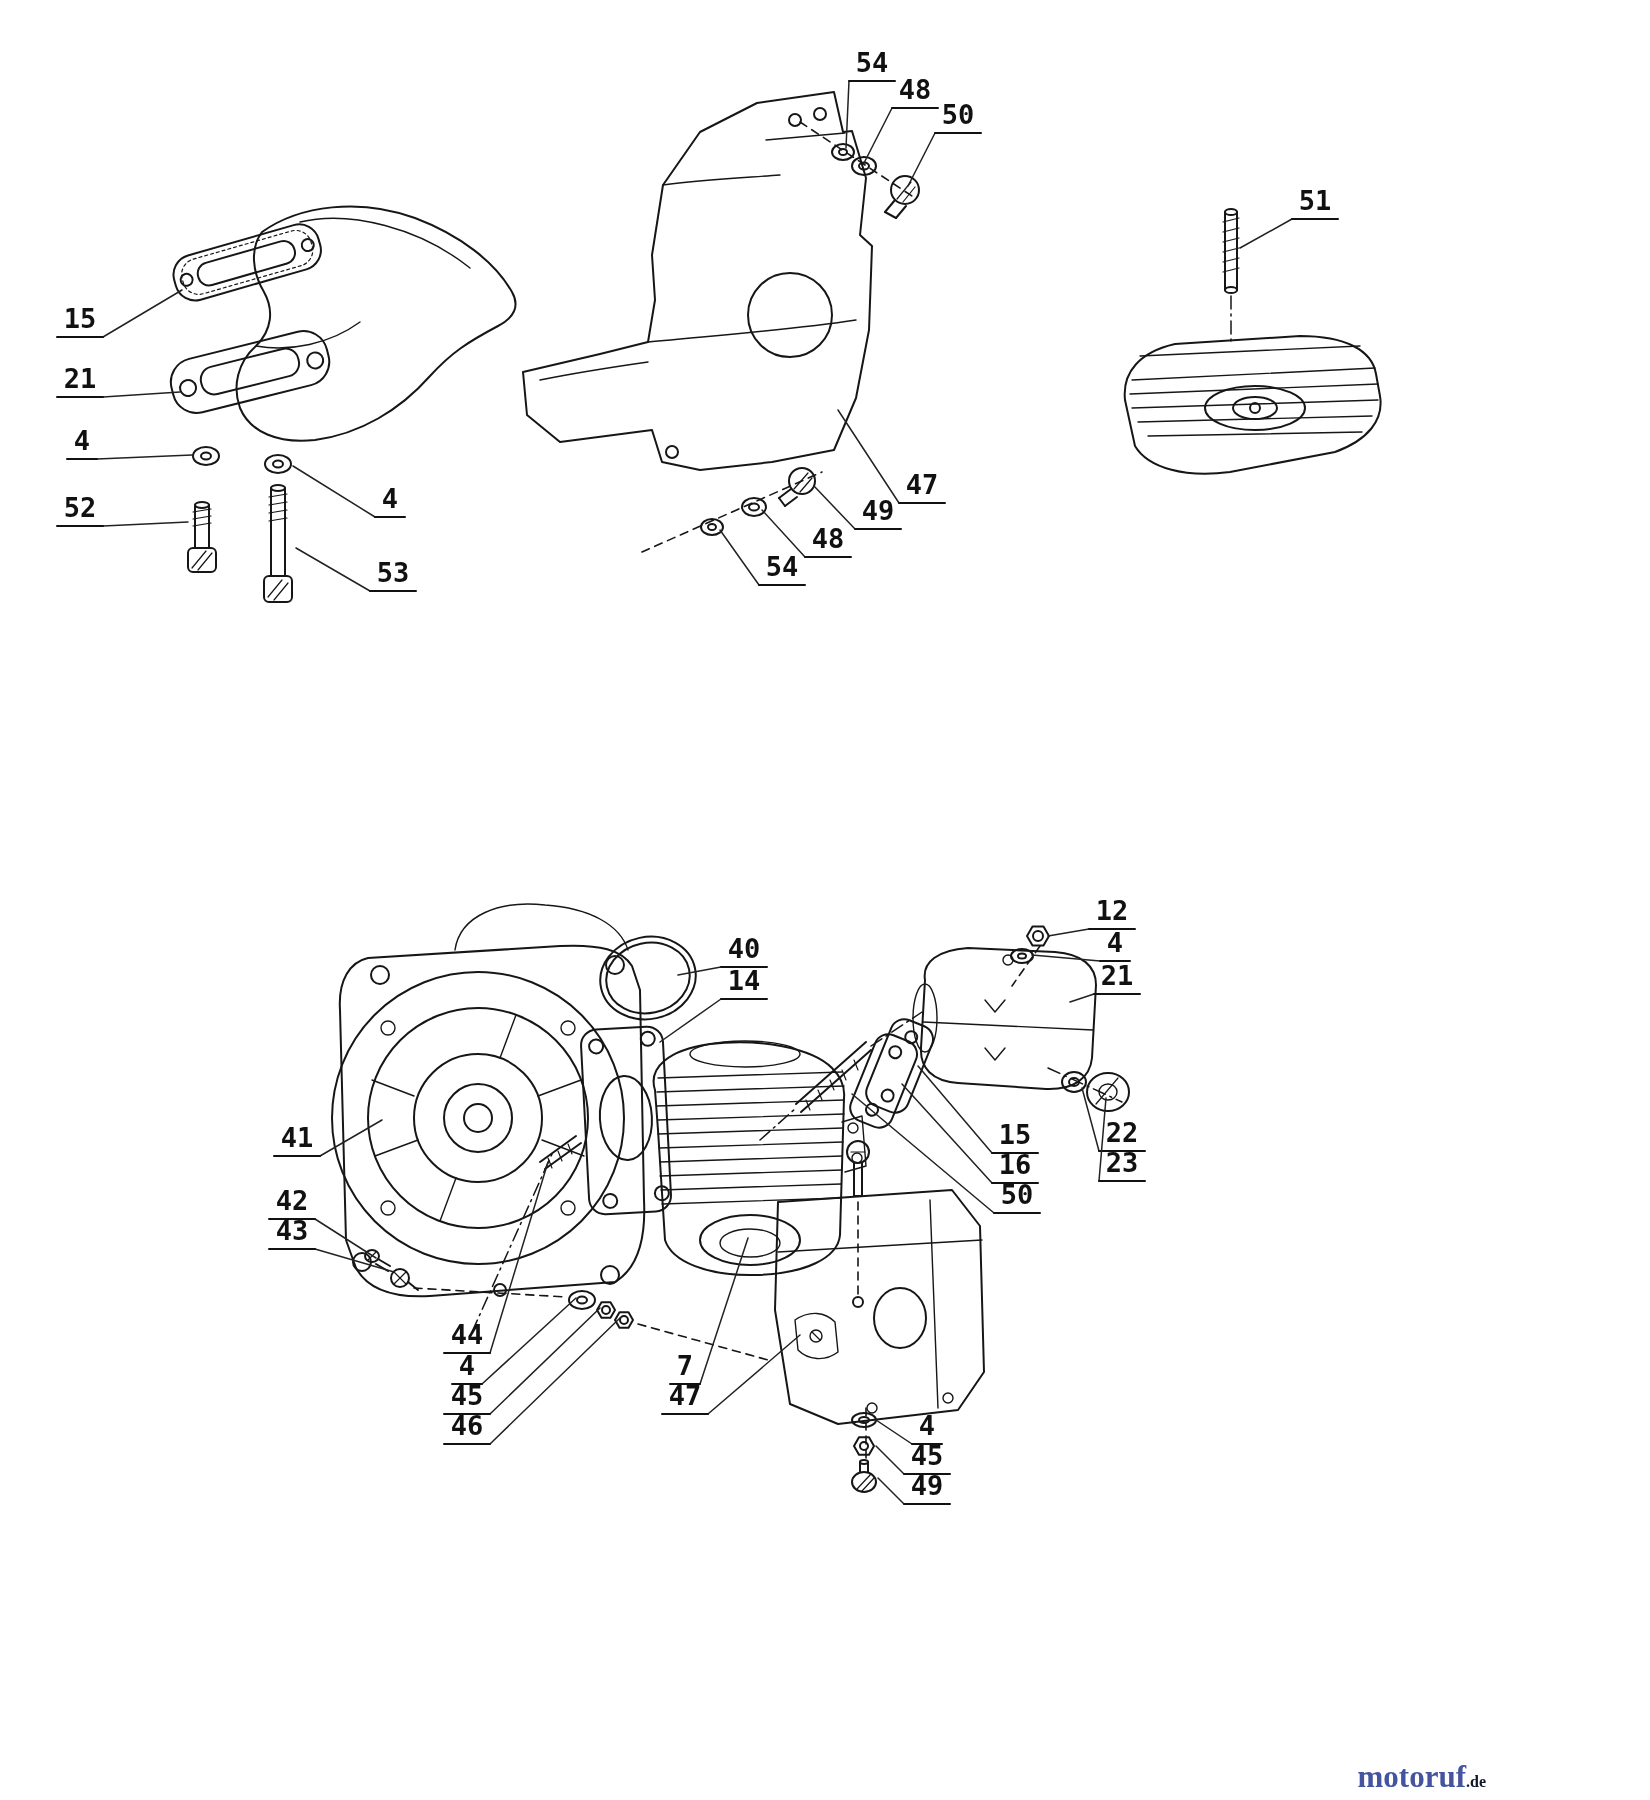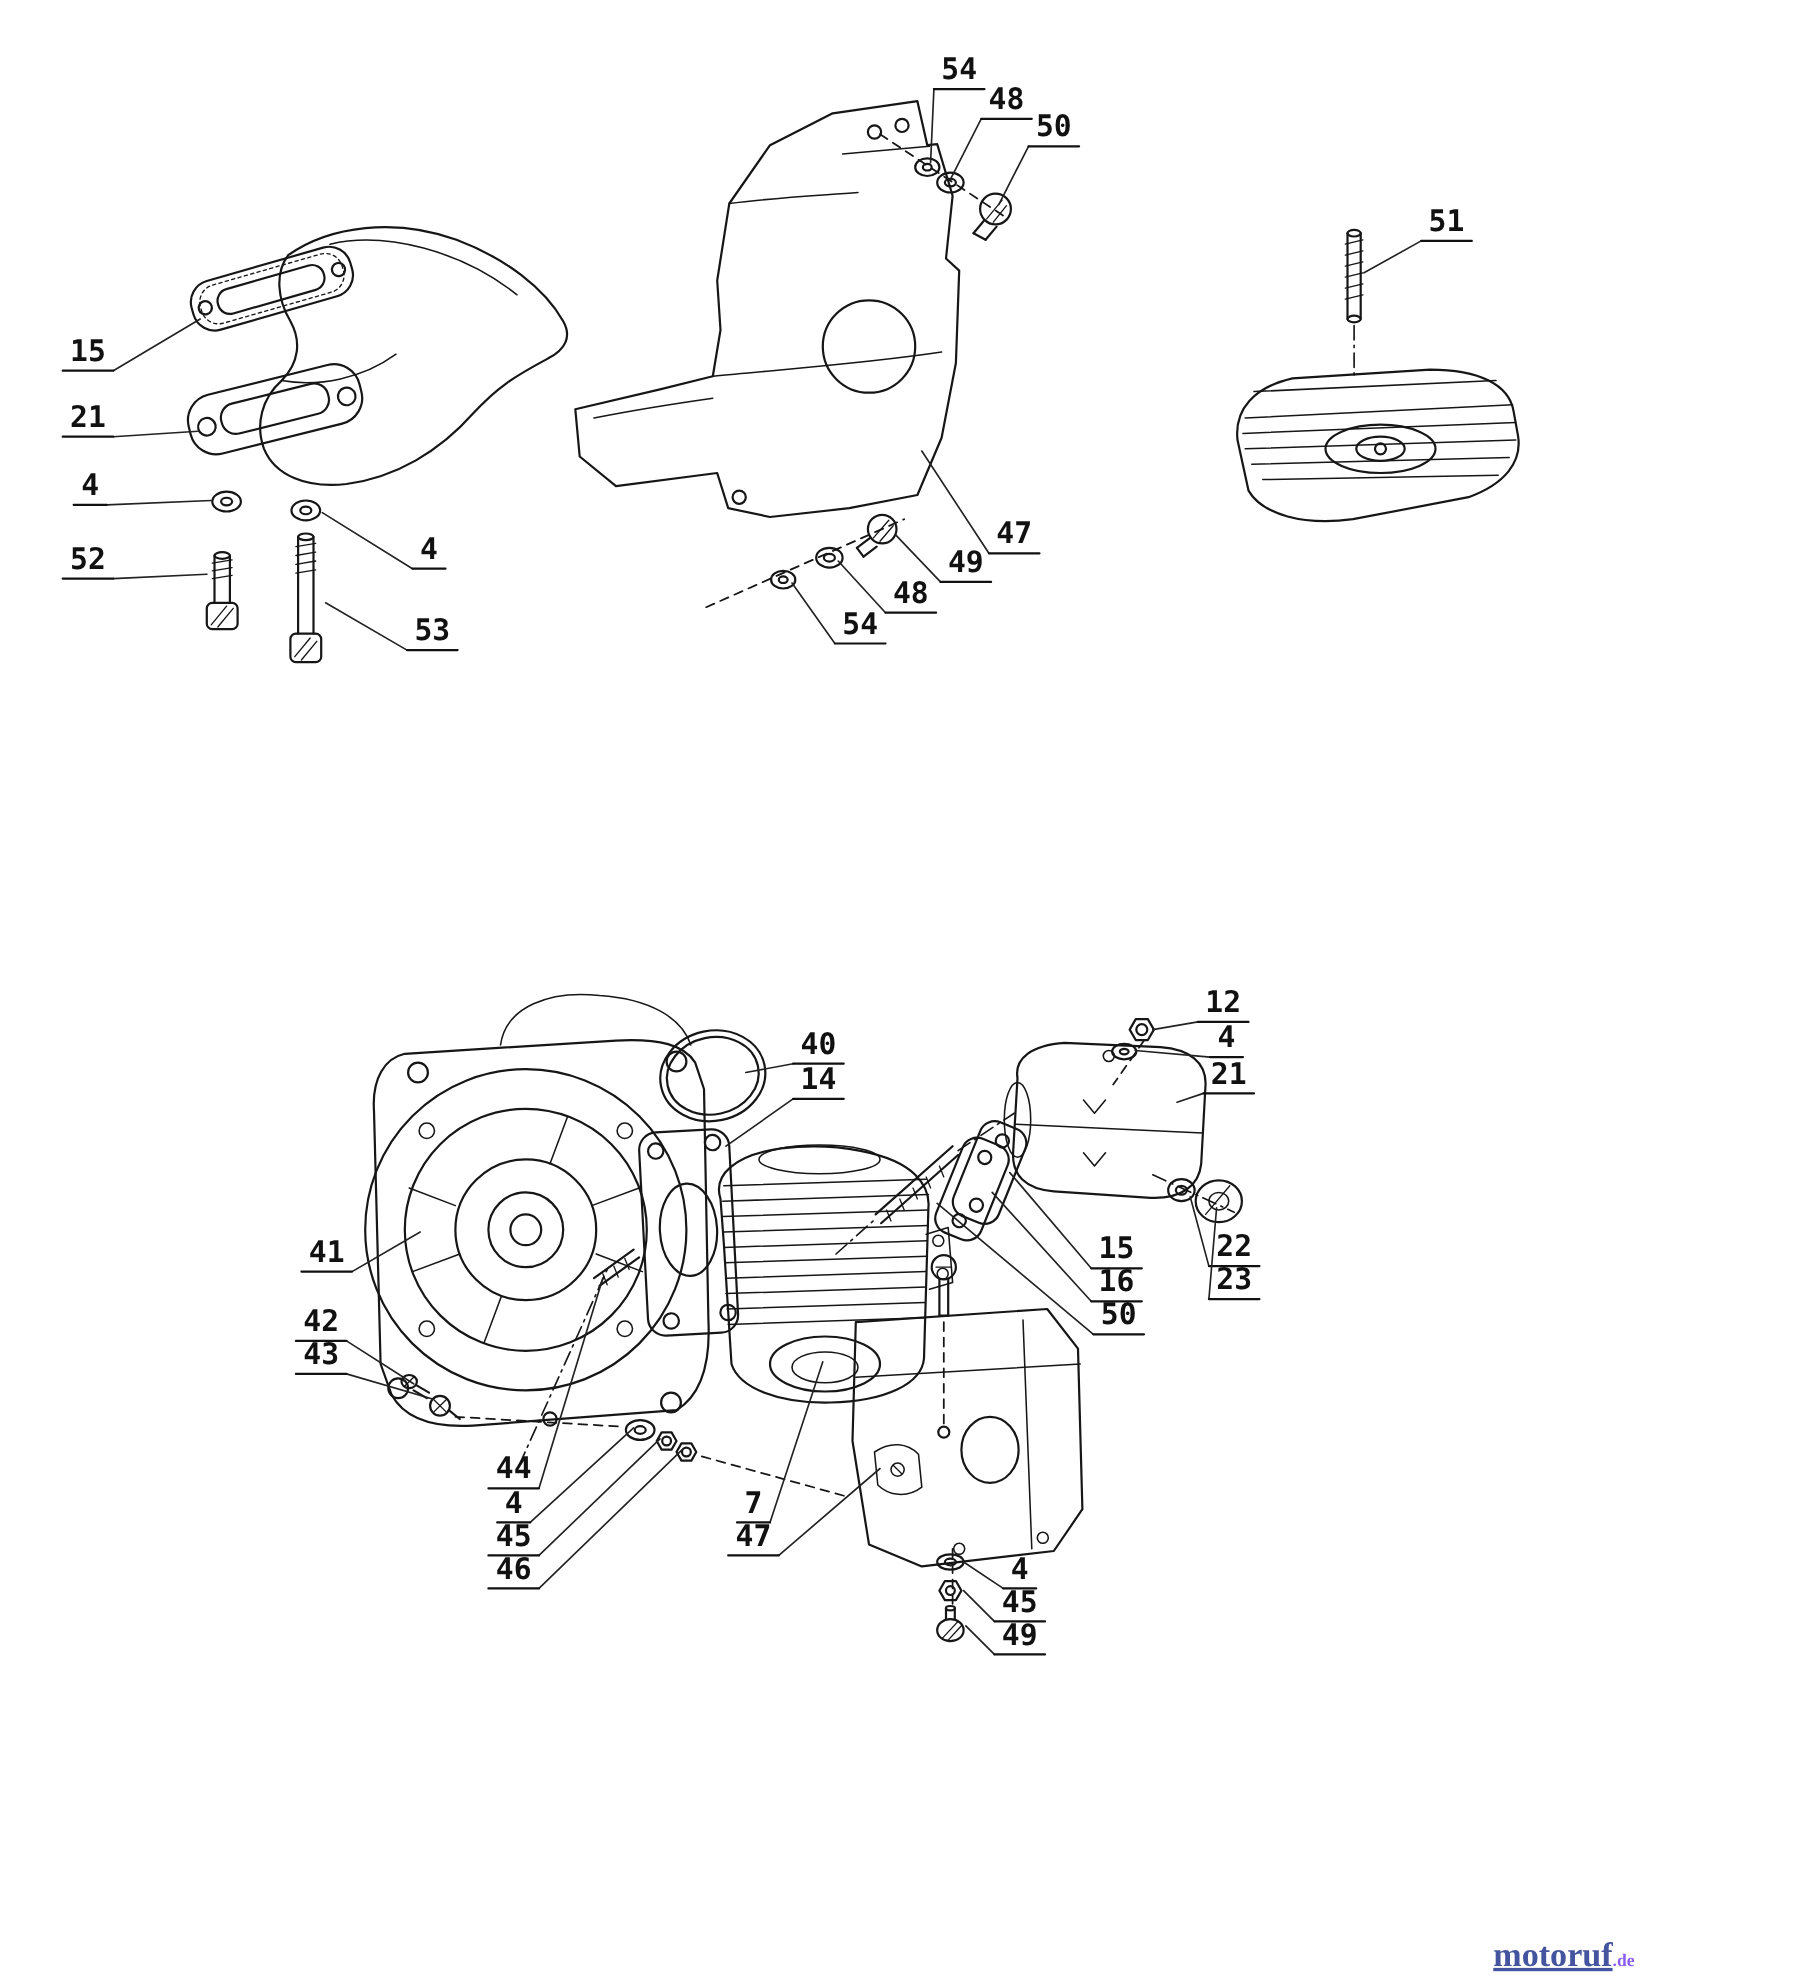--- a/index.html
+++ b/index.html
@@ -536,16 +536,16 @@
         </g>
         <g>
           <line x1="904" y1="1504" x2="878" y2="1478" class="leader"></line>
           <line x1="904" y1="1504" x2="950" y2="1504" class="underline"></line>
           <text x="927" y="1495" class="part-num">49</text>
         </g>
       </g>
 </svg>
 
 <div class="watermark">
-  <span class="brand" style="color: rgb(68, 84, 158); text-decoration: underline;">motoruf</span><span class="suffix" style="color: #8b5cf6;">.de</span>
+  <span class="brand" style="color: rgb(68, 84, 158);">motoruf</span><span class="suffix" style="color: #0f172a;">.de</span>
 </div>
 
 </div>
 
 </body></html>

